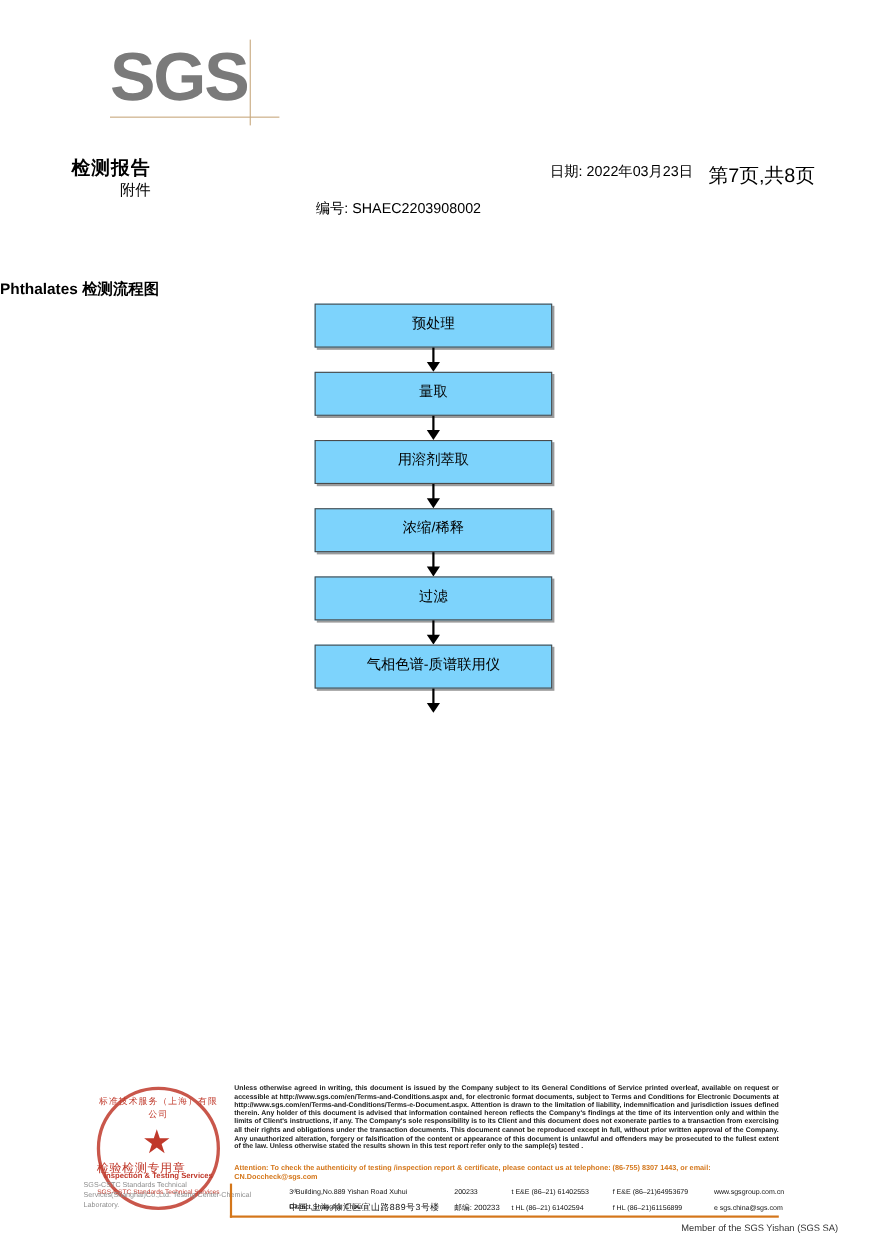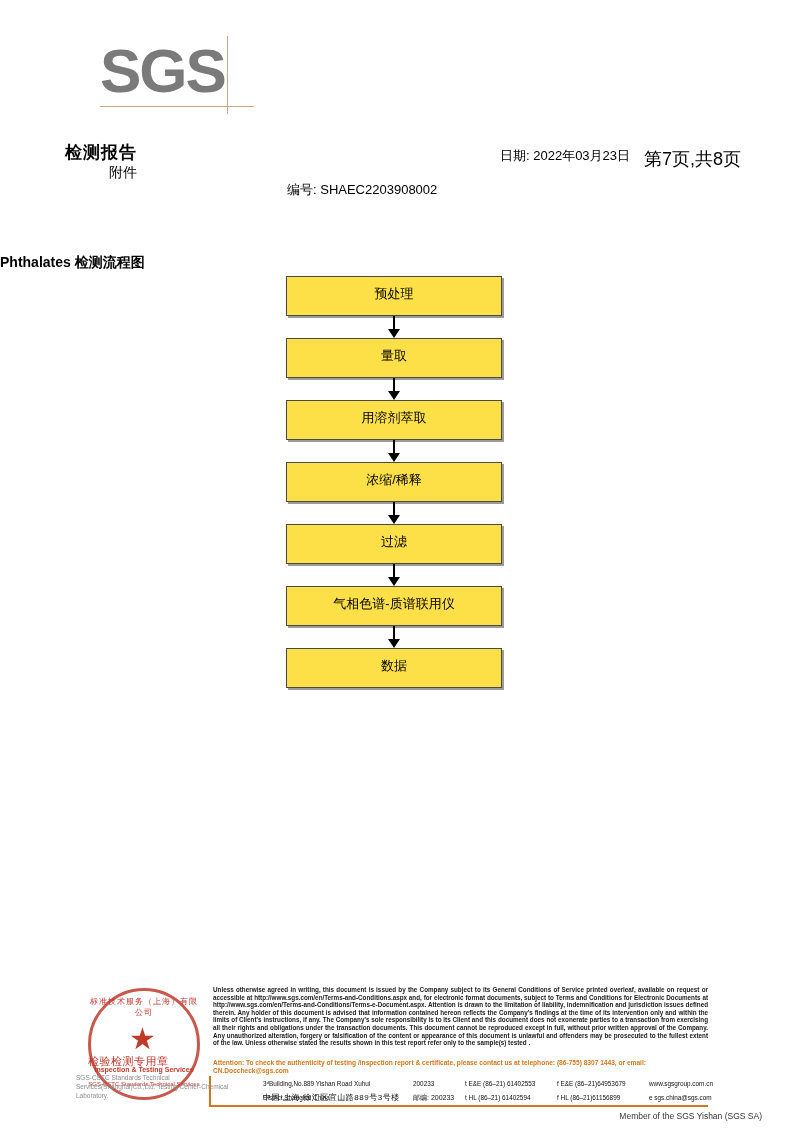--- a/index.html
+++ b/index.html
@@ -111,21 +111,21 @@
     left: 286px;
     top: 276px;
     width: 216px;
   }
   .flow-node {
     position: relative;
     width: 216px;
     height: 40px;
     box-sizing: border-box;
     border: 1px solid #4a4a4a;
-    background: #fde047;
+    background: #7dd3fc;
     box-shadow: 2px 2px 0 0 #9b9b9b;
     display: flex;
     align-items: center;
     justify-content: center;
   }
   .flow-node span {
     font-size: 13px;
     line-height: 13px;
     position: relative;
     top: -3px;
@@ -360,23 +360,20 @@
     </div>
 
     <div class="flow-node">
       <span>气相色谱-质谱联用仪</span>
     </div>
     <div class="flow-arrow">
       <div class="shaft"></div>
       <div class="head"></div>
     </div>
 
-    <div class="flow-node">
-      <span>数据</span>
-    </div>
   </div>
 
   <div class="stamp">
     <div class="stamp-circle"></div>
     <div class="stamp-arc-top">标准技术服务（上海）有限公司</div>
     <div class="stamp-star">★</div>
     <div class="stamp-cn">检验检测专用章</div>
     <div class="stamp-en">Inspection &amp; Testing Services</div>
     <div class="stamp-arc-bot">SGS-CSTC Standards Technical Services</div>
   </div>

